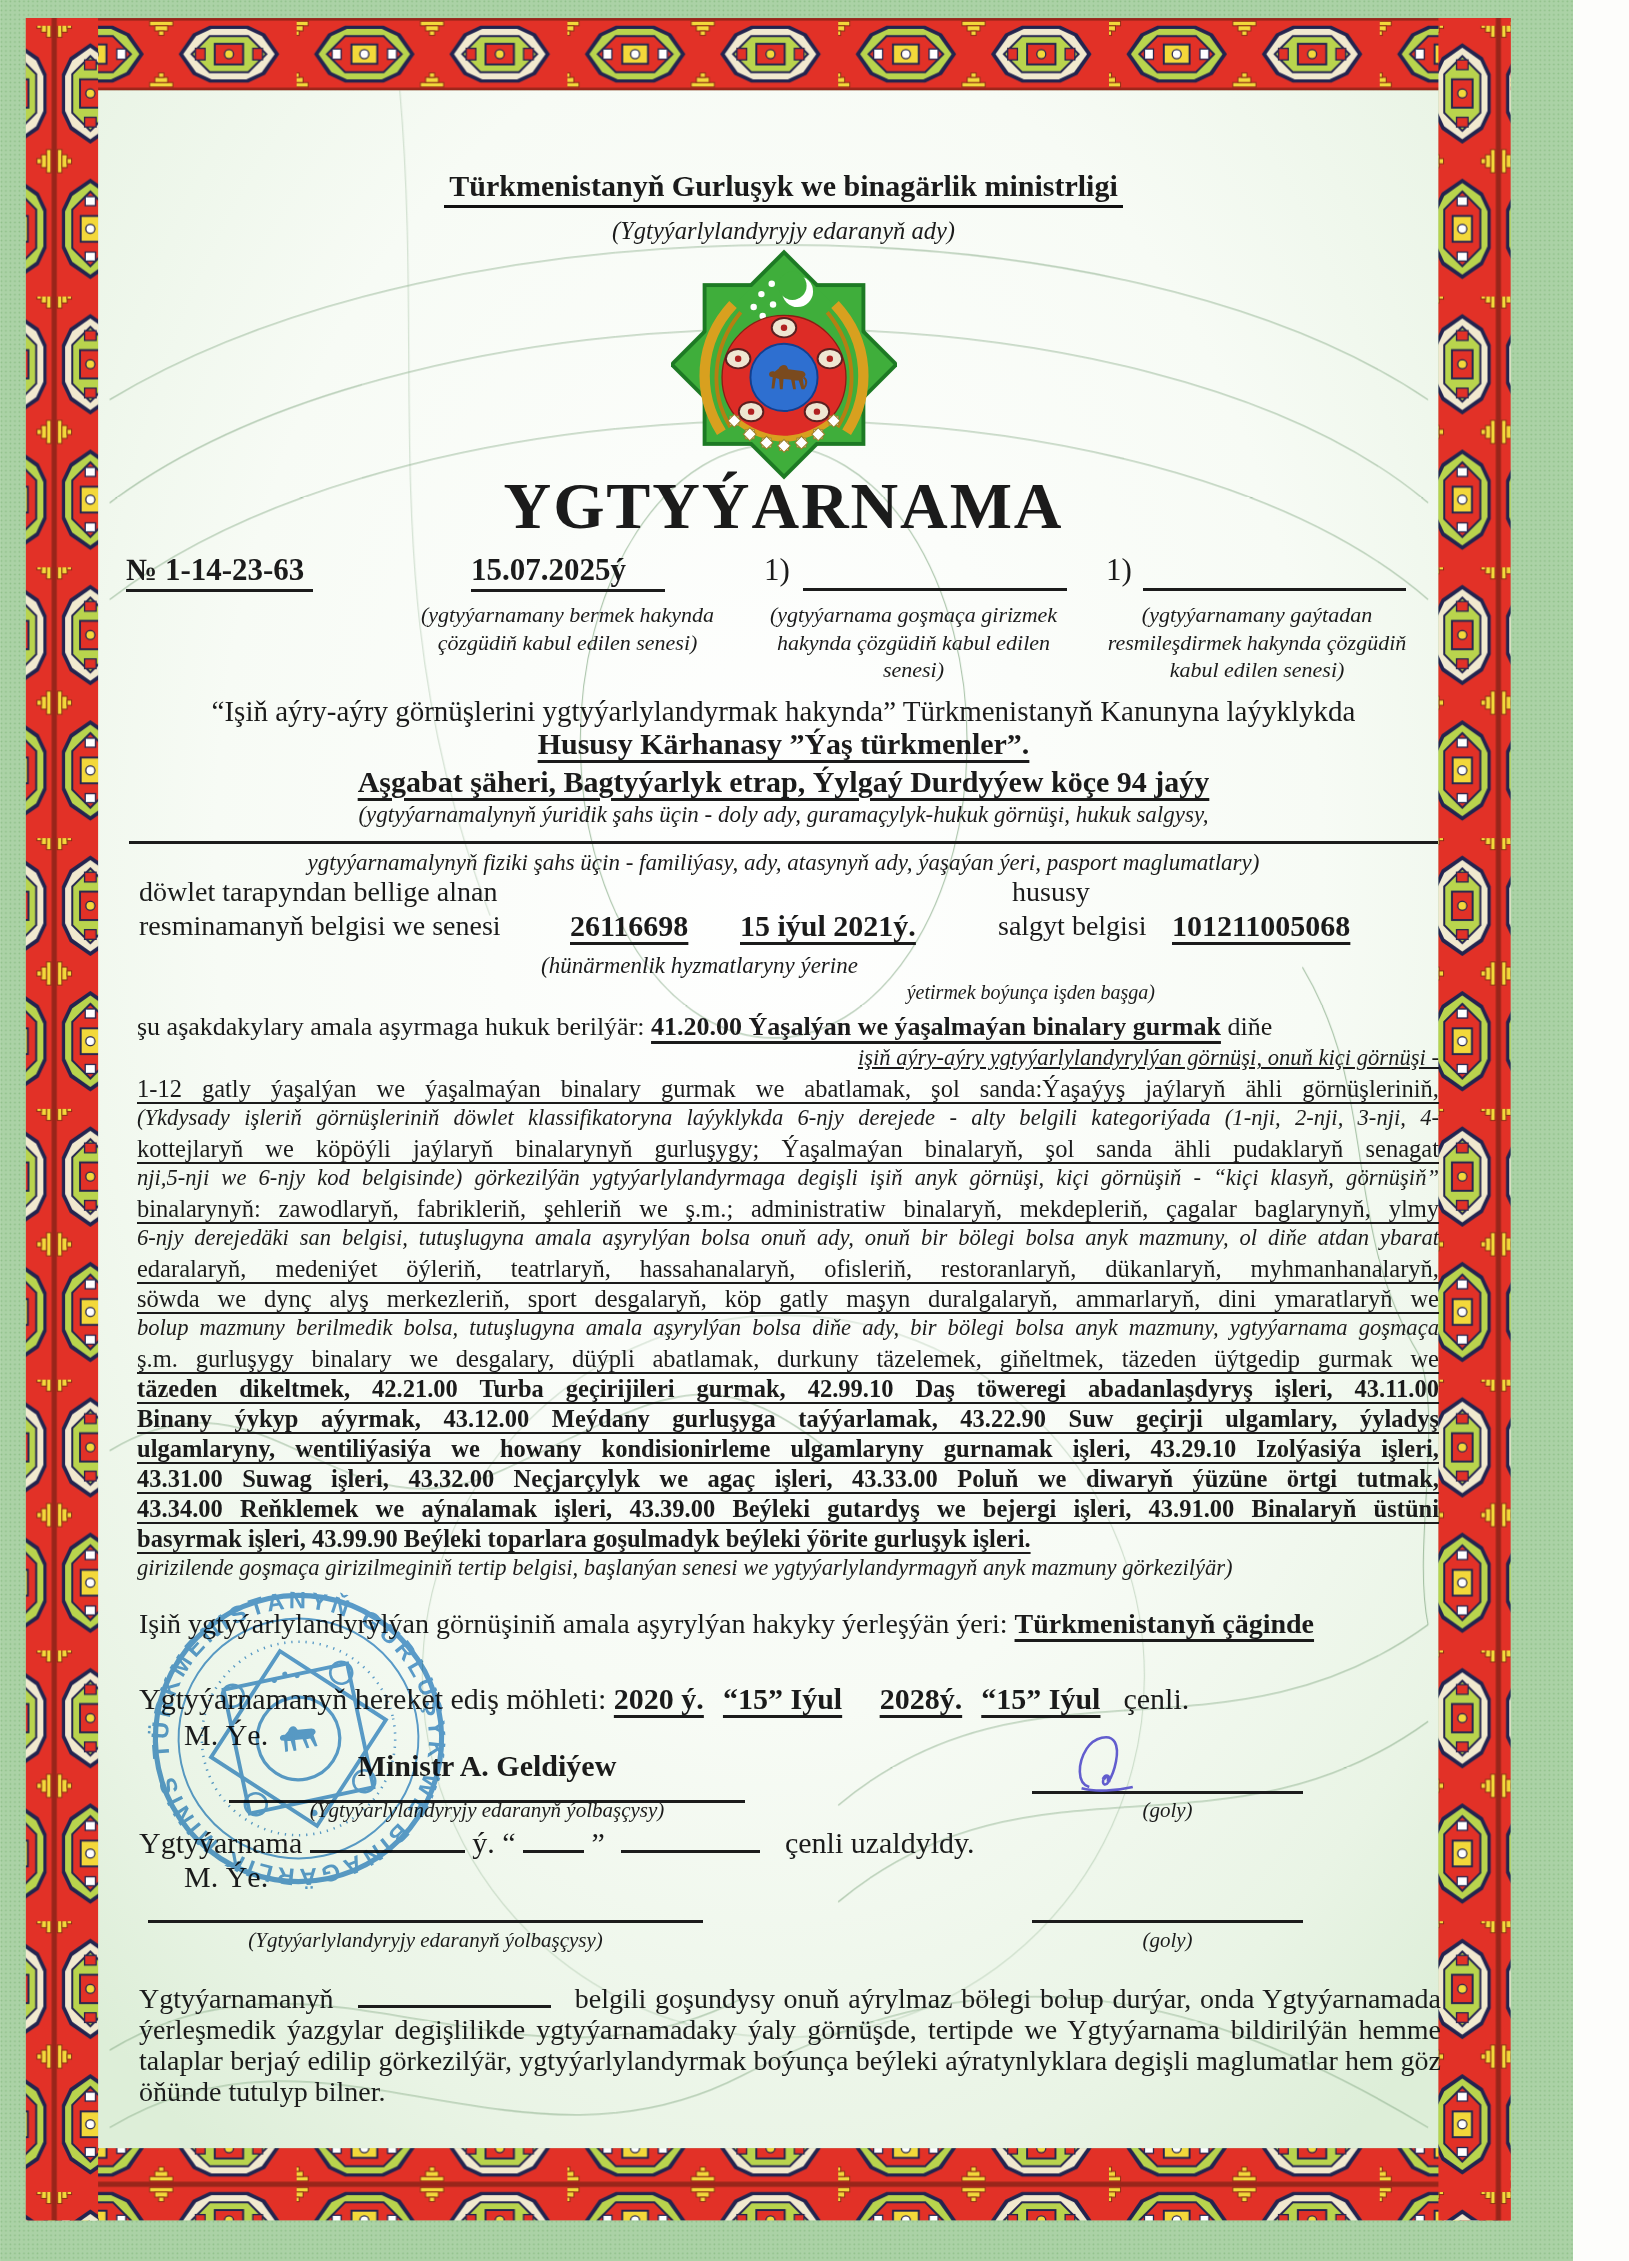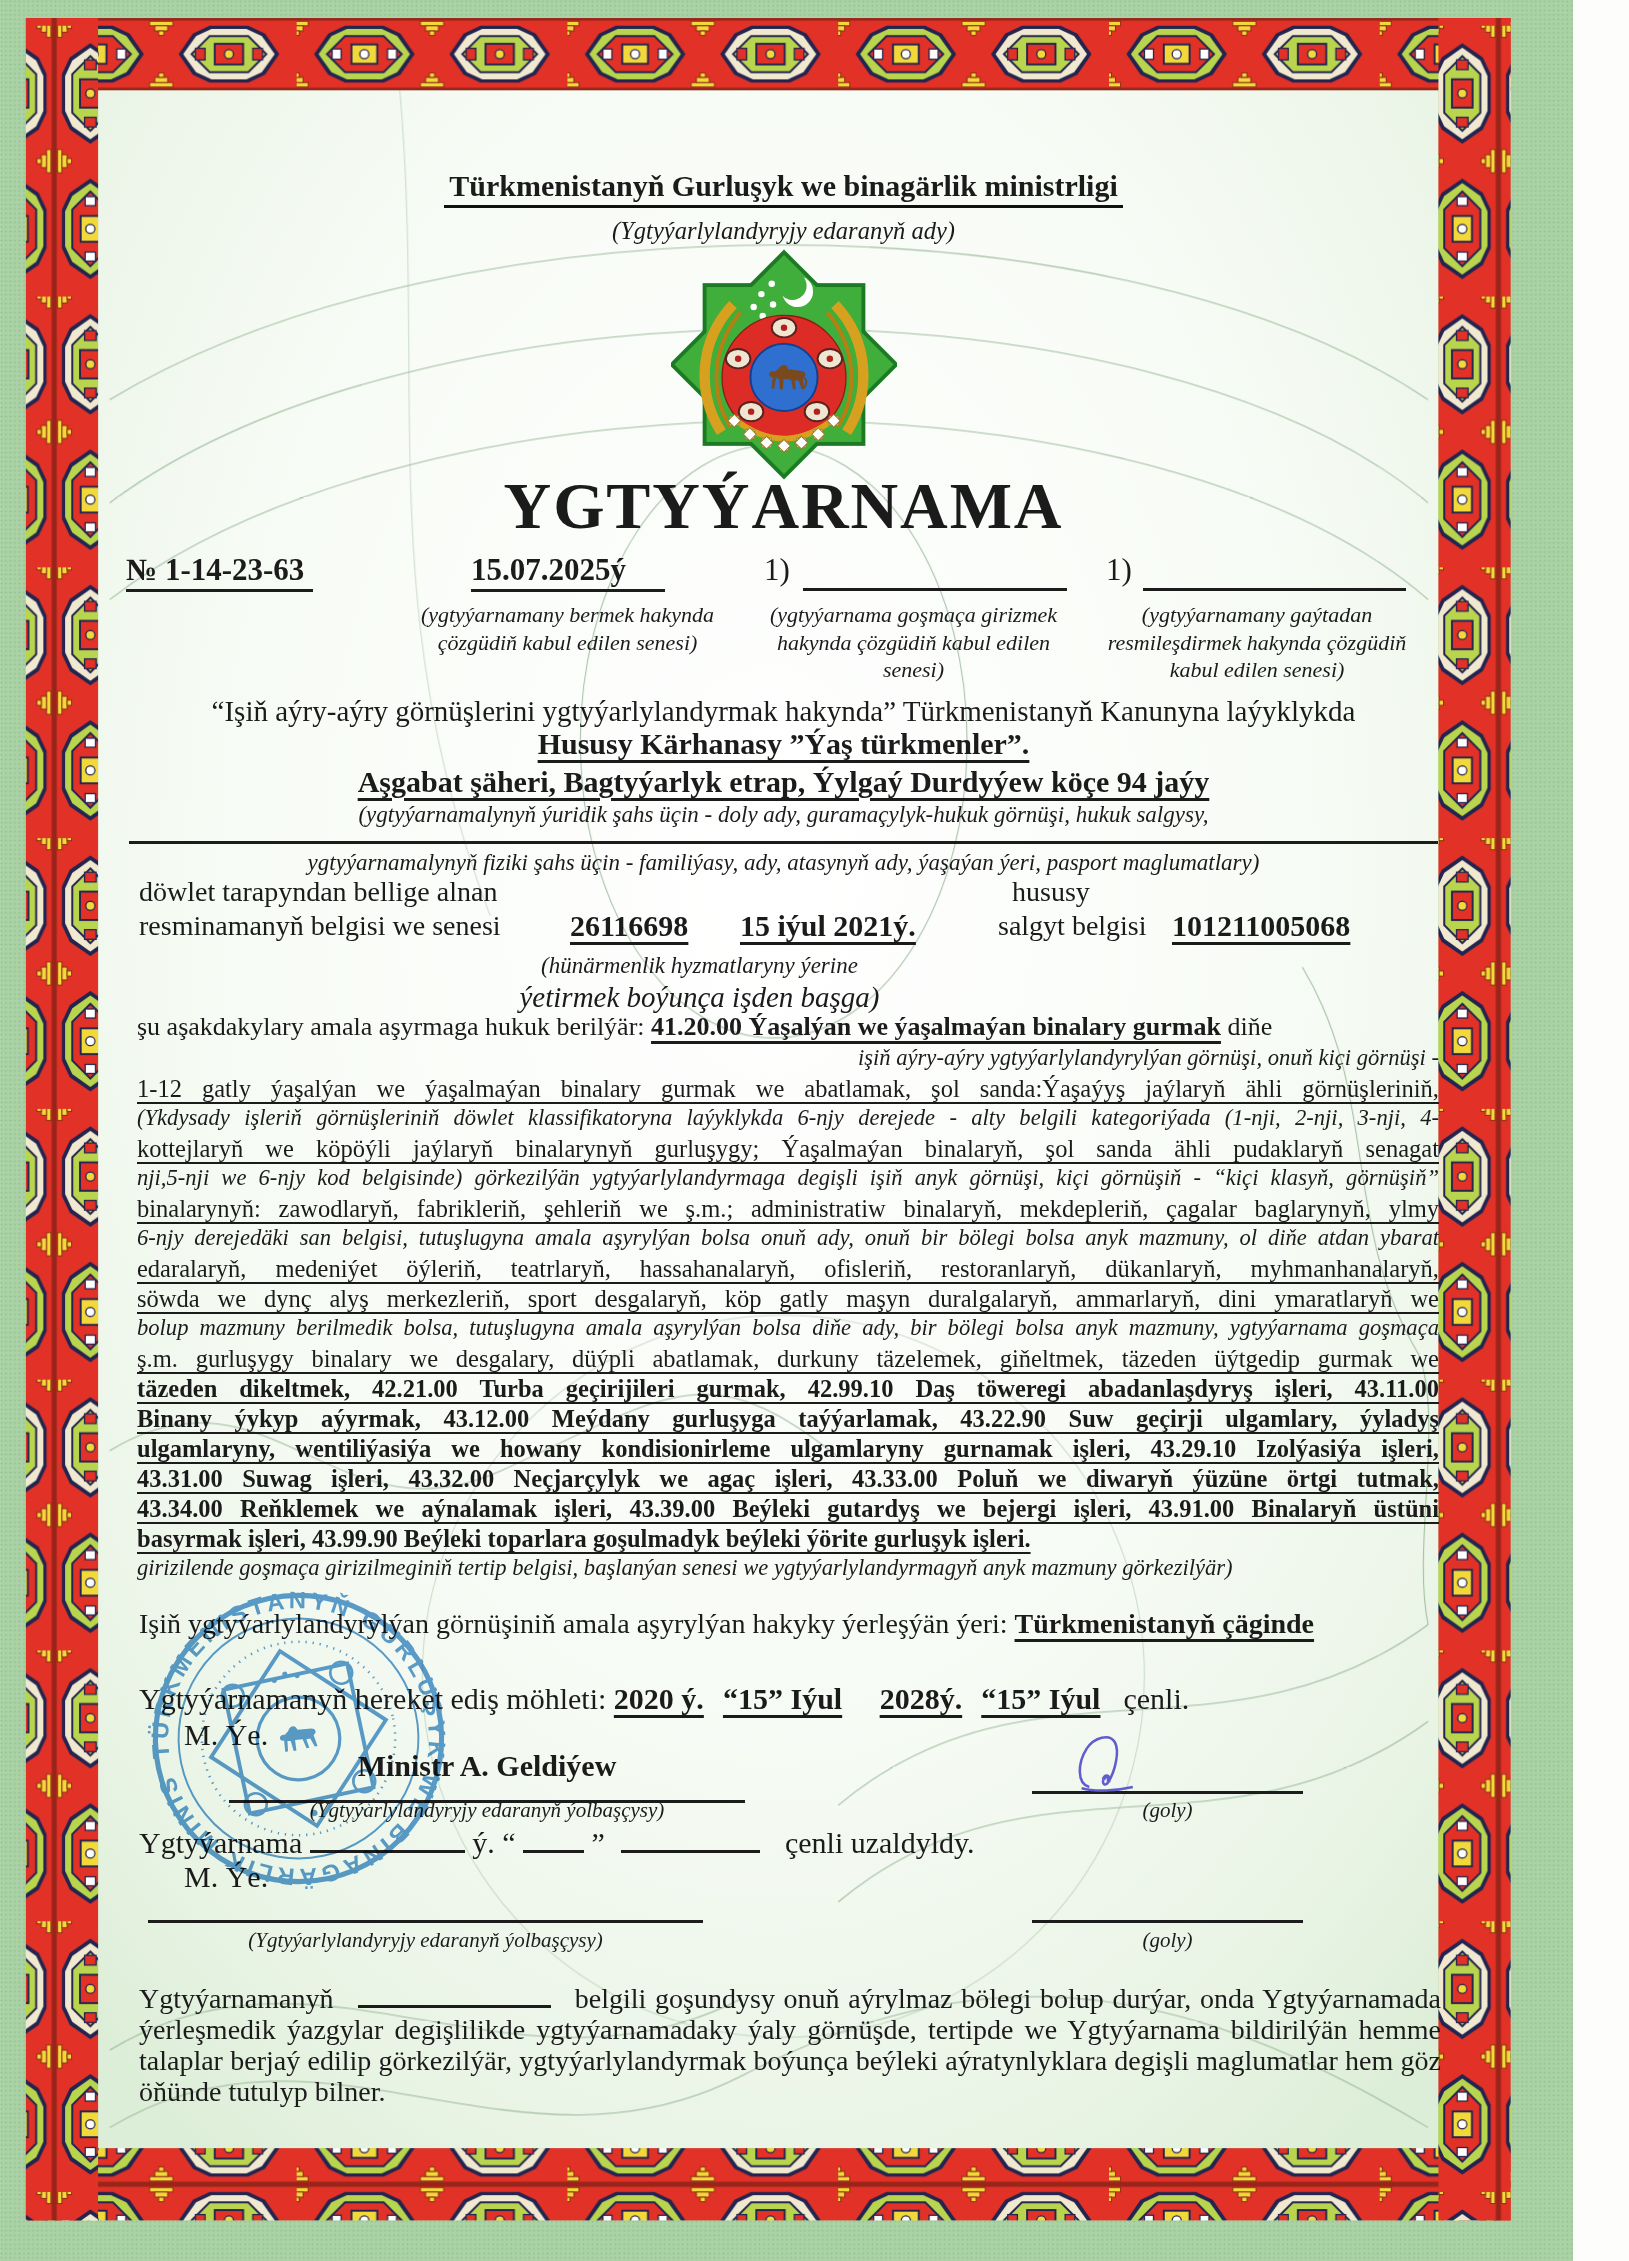--- a/index.html
+++ b/index.html
@@ -21,21 +21,21 @@
   .blank{display:inline-block;border-bottom:3.2px solid #1c1c1c;height:1em;vertical-align:baseline;}
   .cap{font-size:22px;font-style:italic;text-align:center;line-height:1.25;}
   
   #lines{position:absolute;left:137px;top:1045px;width:1302px;z-index:3;}
   .bl{height:30px;font-size:24.5px;overflow:hidden;}
   .bl.u{text-decoration:underline;text-decoration-thickness:1.9px;text-underline-offset:4.5px;
         text-align:justify;text-align-last:justify;}
   .bl.ub{text-decoration:underline;text-decoration-thickness:1.9px;text-underline-offset:4.5px;
         font-weight:bold;text-align:justify;text-align-last:justify;}
   .bl.it{font-style:italic;font-size:22.6px;text-align:justify;text-align-last:justify;}
-  .bl.ir{font-style:italic;font-size:22.6px;text-align:right;}
+  .bl.ir{font-style:italic;font-size:22.6px;text-align:right;text-decoration:underline;}
   .bl.lft{text-align:left;text-align-last:left;}
   .sigline{border-bottom:3.2px solid #1c1c1c;}
   .jparagraph{text-align:justify;line-height:31px;font-size:28px;}
   svg{display:block;}
 </style>
 </head>
 <body>
 
 <div id="page">
 
@@ -222,21 +222,21 @@
   <div class="abs" style="left:139px;top:876px;font-size:28px;">döwlet tarapyndan bellige alnan</div>
   <div class="abs" style="left:1012px;top:876px;font-size:28px;">hususy</div>
 
   <div class="abs" style="left:139px;top:910px;font-size:28px;">resminamanyň belgisi we senesi</div>
   <div class="abs b u3" style="left:570px;top:909px;font-size:30px;">26116698</div>
   <div class="abs b u3" style="left:740px;top:909px;font-size:30px;">15  iýul 2021ý.</div>
   <div class="abs" style="left:998px;top:910px;font-size:28px;">salgyt belgisi</div>
   <div class="abs b u3" style="left:1172px;top:909px;font-size:30px;">101211005068</div>
 
   <div class="abs i" style="left:258px;top:953px;width:883px;text-align:center;font-size:23px;">(hünärmenlik hyzmatlaryny ýerine</div>
-  <div class="abs i" style="left:258px;top:981px;width:883px;text-align:center;font-size:29px;">ýetirmek boýunça işden başga)</div>
+  <div class="abs i" style="left:272px;top:981px;width:883px;text-align:right;font-size:20px;">ýetirmek boýunça işden başga)</div>
 
   <div class="abs" style="left:137px;top:1012px;width:1322px;font-size:26px;white-space:nowrap;">
     <span>şu aşakdakylary amala aşyrmaga hukuk berilýär: </span><span class="b u3">41.20.00 Ýaşalýan we ýaşalmaýan binalary gurmak</span><span> diňe</span>
   </div>
 
   <div id="lines">
     <div class="bl ir">işiň aýry-aýry ygtyýarlylandyrylýan görnüşi, onuň kiçi  görnüşi -</div>
     <div class="bl u">1-12 gatly ýaşalýan we ýaşalmaýan binalary gurmak we abatlamak, şol sanda:Ýaşaýyş jaýlaryň ähli görnüşleriniň,</div>
     <div class="bl it">(Ykdysady işleriň görnüşleriniň döwlet  klassifikatoryna laýyklykda  6-njy derejede - alty belgili kategoriýada (1-nji, 2-nji, 3-nji, 4-</div>
     <div class="bl u">kottejlaryň we köpöýli jaýlaryň binalarynyň gurluşygy; Ýaşalmaýan binalaryň, şol sanda ähli pudaklaryň senagat</div>

